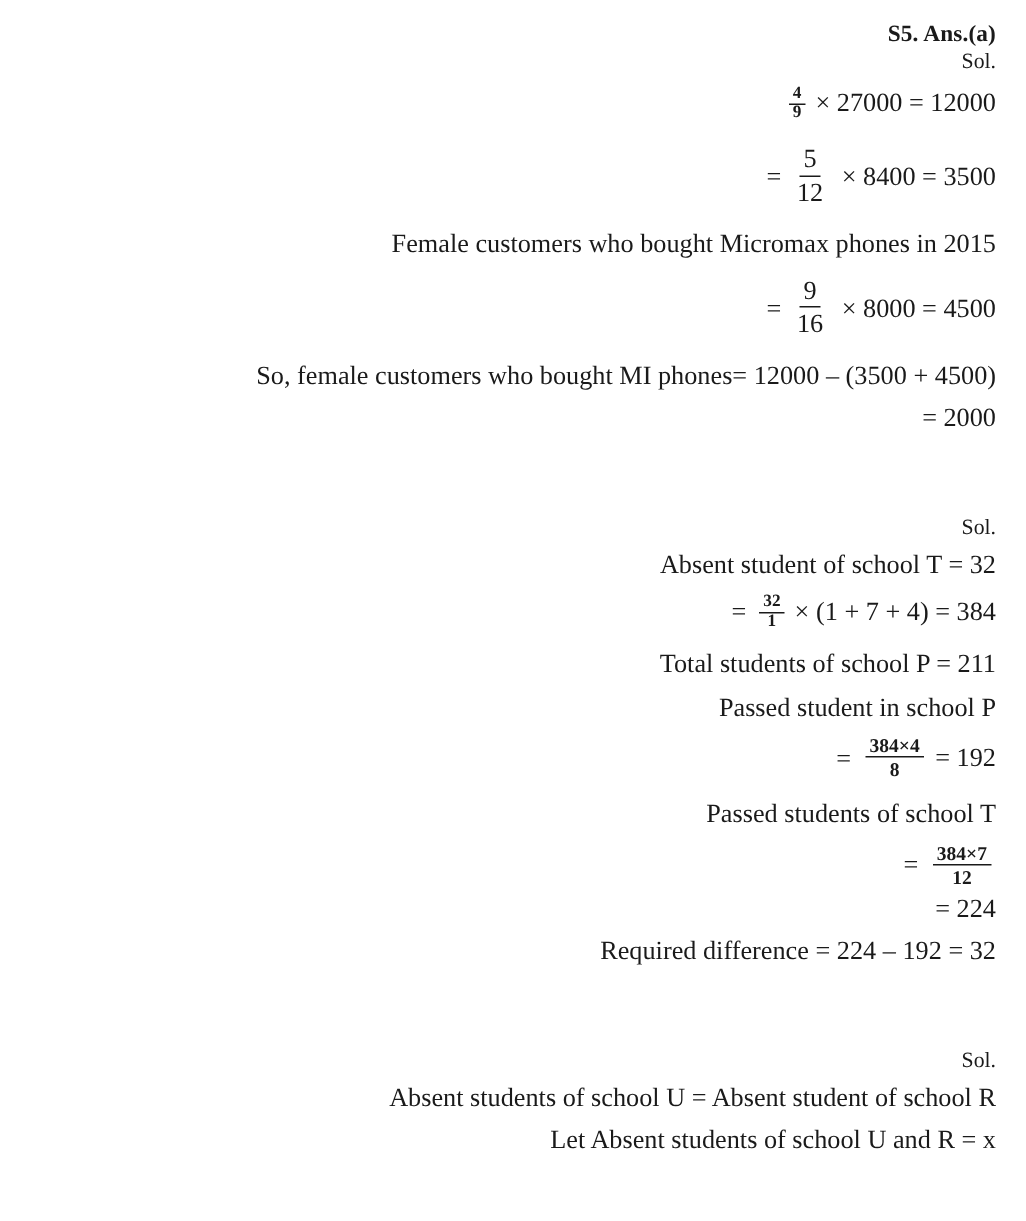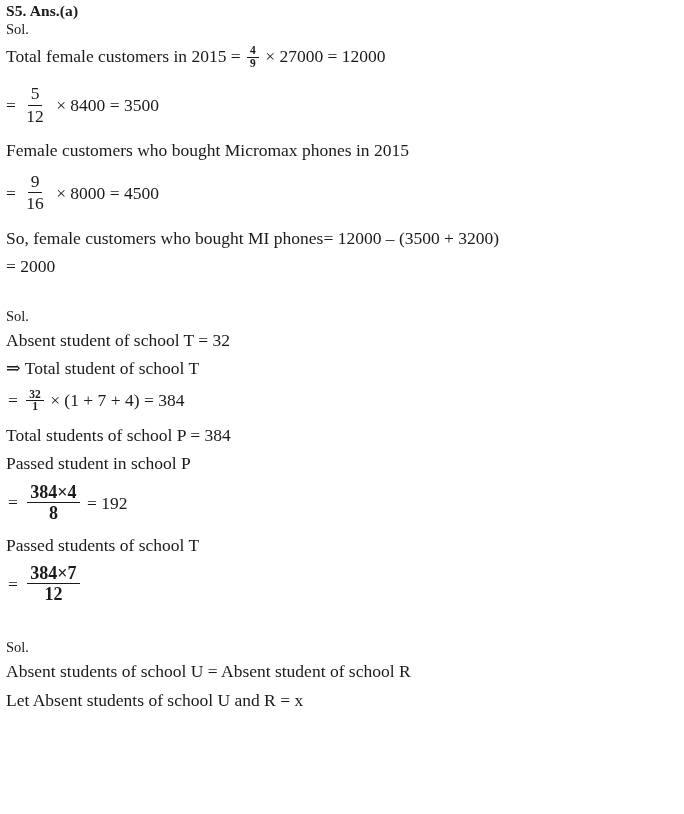--- a/index.html
+++ b/index.html
@@ -13,21 +13,21 @@
     font-family: "Liberation Serif", "DejaVu Serif", serif;
     color: #1a1a1a;
     overflow: hidden;
     position: relative;
   }
   .page {
     padding: 2px 8px 0 6px;
     box-sizing: border-box;
     width: 684px;
   }
-  .sol-block { margin: 0; padding: 0; }
+  .sol-block { margin: 12px; padding: 0; text-align: right; }
 
   .ans-head {
     font-weight: bold;
     font-size: 15.5px;
     line-height: 18px;
     margin: 0;
     letter-spacing: 0.1px;
   }
   .sol-label {
     font-weight: normal;
@@ -73,42 +73,41 @@
   .frac.sm { font-size: 11.5px; font-weight: bold; top: -1px; margin: 0 2px; }
   .frac.sm .num { padding-bottom: 0px; border-bottom-width: 1.1px; }
   .frac.sm .den { padding-top: 0px; }
 
   
   .frac.lg { font-size: 17.5px; margin: 0 5px 0 3px; top: -2px; }
   .frac.lg .num { padding-bottom: 2px; }
   .frac.lg .den { padding-top: 2px; }
 
   
-  .frac.md { font-size: 18px; font-weight: bold; top: -2px; margin: 0 3px; }
+  .frac.md { font-size: 13px; font-weight: bold; top: -2px; margin: 0 3px; }
   .frac.md .num { padding-bottom: 1px; }
   .frac.md .den { padding-top: 1px; }
 
   .op { padding: 0 2px; }
 
   
   .tight { padding-bottom: 0; }
   .neg { margin-top: -9px; }
 </style>
 </head>
 <body>
 
 <div class="page">
 
   <section class="sol-block">
     <div class="ans-head">S5. Ans.(a)</div>
     <div class="sol-label">Sol.</div>
 
 
     <div class="line mid">
-      <span>Total female customers in 2015 =</span>
       <span class="frac sm">
         <span class="num">4</span>
         <span class="den">9</span>
       </span>
       <span>× 27000 = 12000</span>
     </div>
 
 
     <div class="line tall">
       <span>=</span>
@@ -126,52 +125,49 @@
     <div class="line tall">
       <span>=</span>
       <span class="frac lg">
         <span class="num">9</span>
         <span class="den">16</span>
       </span>
       <span>× 8000 = 4500</span>
     </div>
 
     <div class="line">
-      <span>So, female customers who bought MI phones= 12000 – (3500 + 3200)</span>
+      <span>So, female customers who bought MI phones= 12000 – (3500 + 4500)</span>
     </div>
 
     <div class="line">
       <span>= 2000</span>
     </div>
   </section>
 
   <div class="gap"></div>
 
   <section class="sol-block">
     <div class="sol-label">Sol.</div>
 
     <div class="line">
       <span>Absent student of school T = 32</span>
     </div>
 
-    <div class="line">
-      <span>⇒ Total student of school T</span>
-    </div>
 
     <div class="line mid">
       <span class="op">=</span>
       <span class="frac sm">
         <span class="num">32</span>
         <span class="den">1</span>
       </span>
       <span>× (1 + 7 + 4) = 384</span>
     </div>
 
     <div class="line">
-      <span>Total students of school P = 384</span>
+      <span>Total students of school P = 211</span>
     </div>
 
     <div class="line">
       <span>Passed student in school P</span>
     </div>
 
     <div class="line mid">
       <span class="op">=</span>
       <span class="frac md">
         <span class="num">384×4</span>
@@ -185,21 +181,27 @@
     </div>
 
     <div class="line mid tight">
       <span class="op">=</span>
       <span class="frac md">
         <span class="num">384×7</span>
         <span class="den">12</span>
       </span>
     </div>
 
-
+    <div class="line neg">
+      <span>= 224</span>
+    </div>
+
+    <div class="line">
+      <span>Required difference = 224 – 192 = 32</span>
+    </div>
   </section>
 
   <div class="gap"></div>
 
   <section class="sol-block">
     <div class="sol-label">Sol.</div>
 
     <div class="line">
       <span>Absent students of school U = Absent student of school R</span>
     </div>

